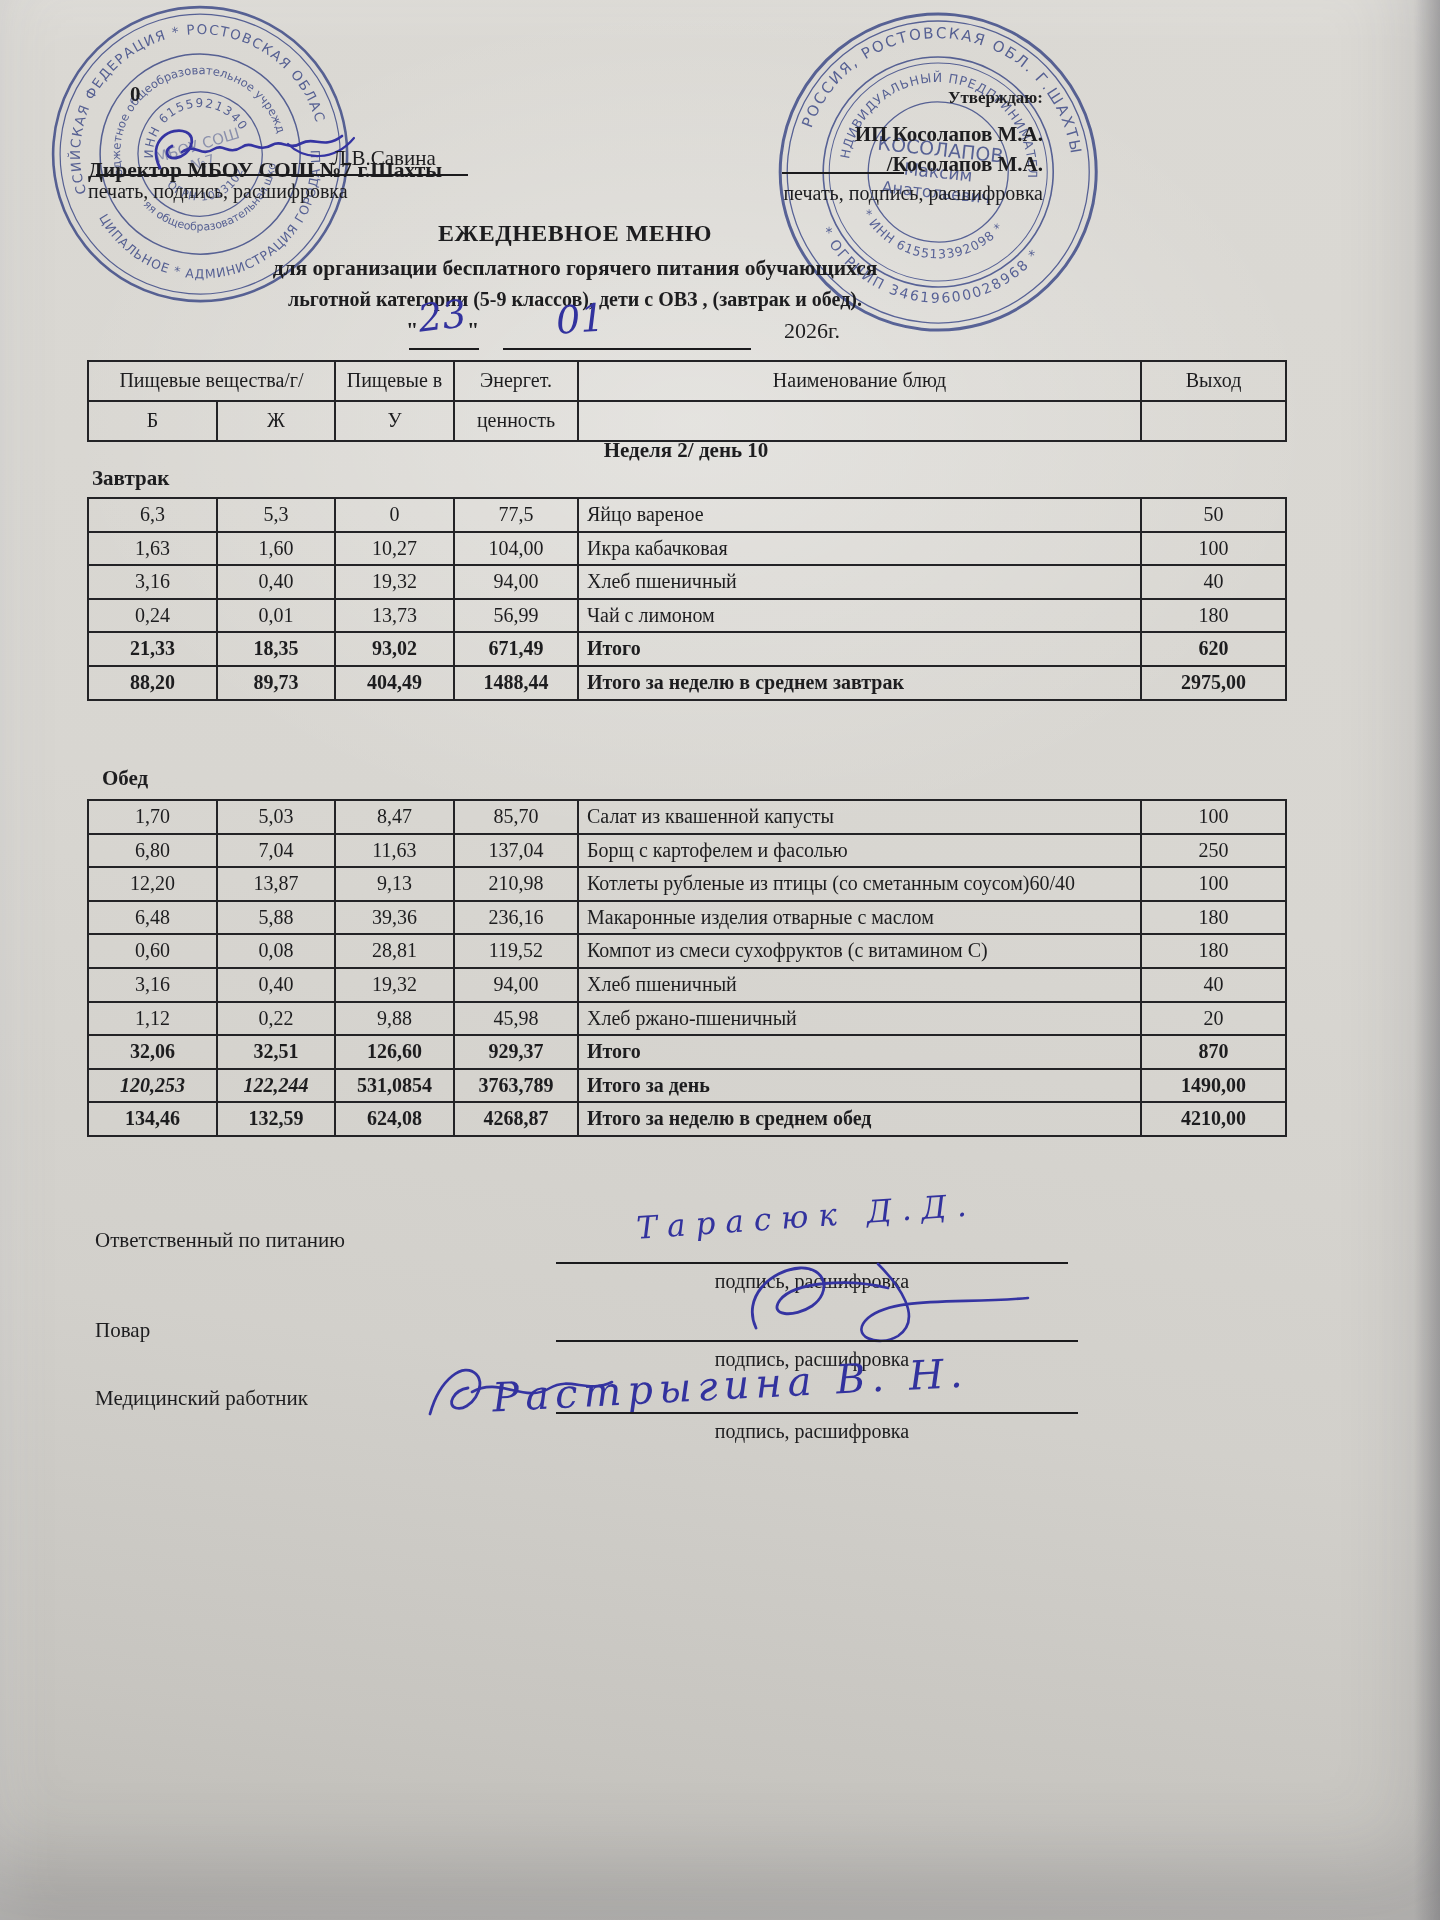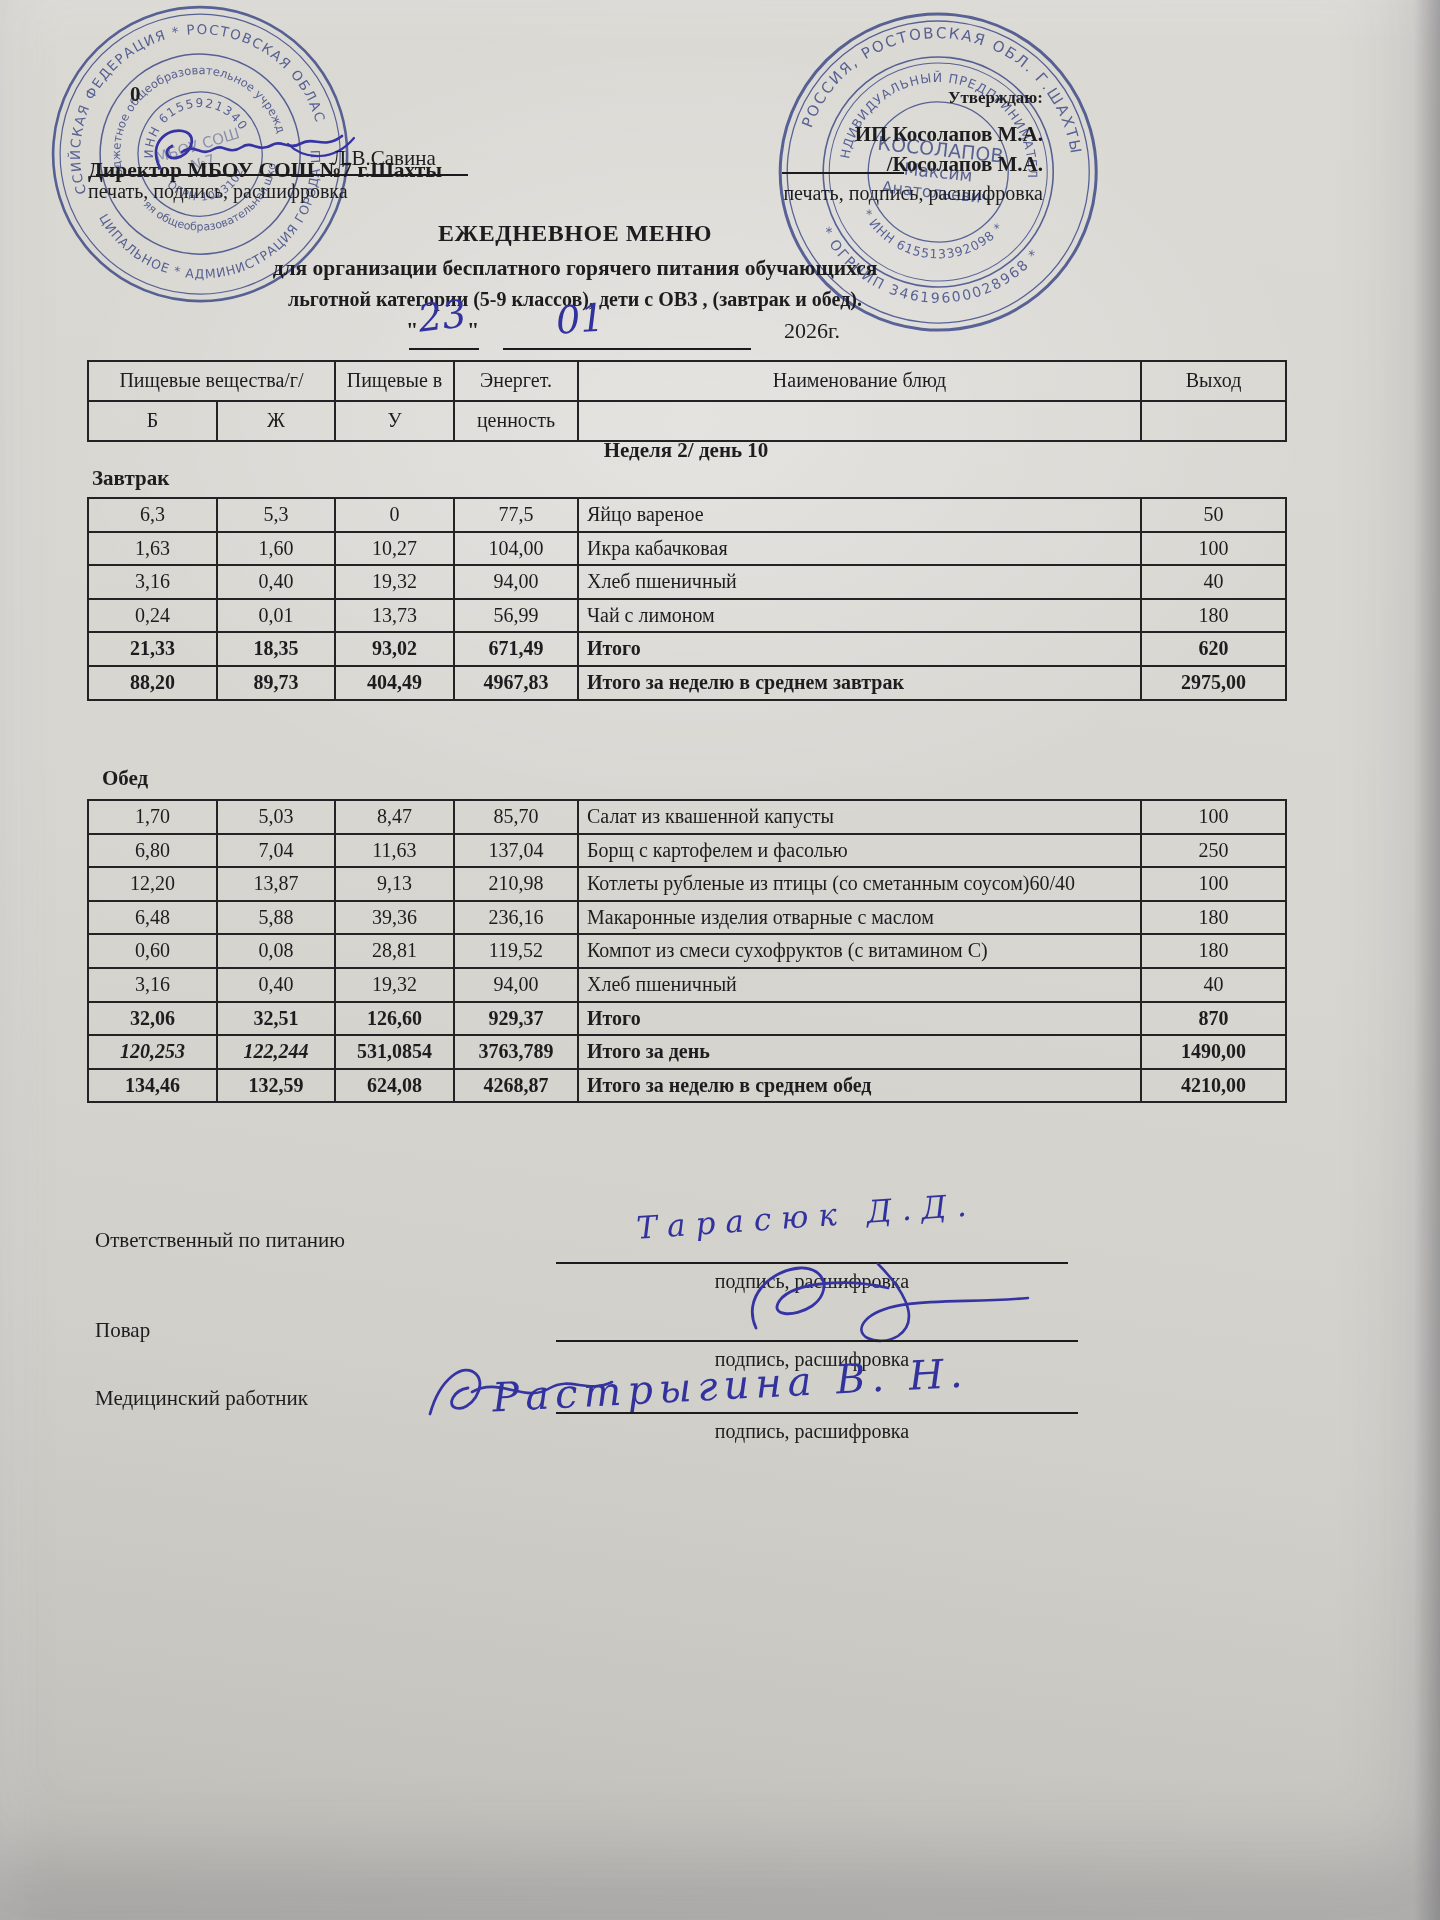--- a/index.html
+++ b/index.html
@@ -236,21 +236,21 @@
           <td>18,35</td>
           <td>93,02</td>
           <td>671,49</td>
           <td class="dish">Итого</td>
           <td>620</td>
         </tr>
         <tr class="bold">
           <td>88,20</td>
           <td>89,73</td>
           <td>404,49</td>
-          <td>4967,83</td>
+          <td>1488,44</td>
           <td class="dish">Итого за неделю в среднем завтрак</td>
           <td>2975,00</td>
         </tr>
       </tbody>
   </table>
 
   <div class="abs meal meal-l">Обед</div>
 
   <table class="t lt">
     <colgroup>
@@ -303,20 +303,28 @@
           <td>180</td>
         </tr>
         <tr>
           <td>3,16</td>
           <td>0,40</td>
           <td>19,32</td>
           <td>94,00</td>
           <td class="dish">Хлеб пшеничный</td>
           <td>40</td>
         </tr>
+        <tr>
+          <td>1,12</td>
+          <td>0,22</td>
+          <td>9,88</td>
+          <td>45,98</td>
+          <td class="dish">Хлеб ржано-пшеничный</td>
+          <td>20</td>
+        </tr>
         <tr class="bold">
           <td>32,06</td>
           <td>32,51</td>
           <td>126,60</td>
           <td>929,37</td>
           <td class="dish">Итого</td>
           <td>870</td>
         </tr>
         <tr class="bold">
           <td class="it">120,253</td>

